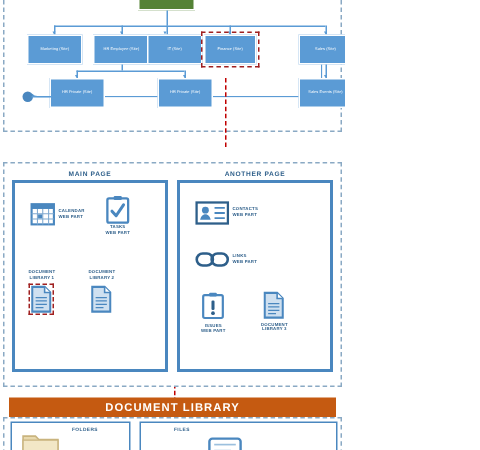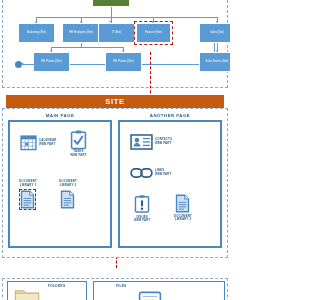--- a/index.html
+++ b/index.html
@@ -220,23 +220,20 @@
 (Site)</span>
     </div>
 
     <div id="bracket-dot"></div>
     <div id="bracket-stem"></div>
   </div>
 
   <div class="redline" style="left:150px; top:52px; height:46px;"></div>
   <div class="redline" style="left:116px; top:256px; height:12px;"></div>
 
-  <div class="banner" id="banner-site">
-    <span>SITE</span>
-  </div>
 
   <div class="dashed-frame" id="sec-site">
 
     <div class="page-col" id="col-main">
       <div class="page-title">MAIN PAGE</div>
       <div class="page-box">
 
         <div class="wp row" style="left:10px; top:12px;">
           <span class="ico">
             <svg width="17" height="17" viewBox="0 0 24 24">
@@ -364,20 +361,23 @@
             </svg>
           </span>
           <span class="wp-label" style="margin-top:1.5px;">DOCUMENT
 LIBRARY 3</span>
         </div>
 
       </div>
     </div>
   </div>
 
+  <div class="banner" id="banner-doclib">
+    <span>DOCUMENT LIBRARY</span>
+  </div>
 
   <div class="dashed-frame" id="sec-doclib">
 
     <div class="dl-panel" id="dl-folders">
       <span class="dl-cap" style="left:40px; top:2px;">FOLDERS</span>
       <span class="ico" style="position:absolute; left:6px; top:5px;">
         <svg width="26" height="18" viewBox="0 0 34 24">
           <path d="M1.5 5 h11 l3 3 h17 v14 h-31 z" fill="#e8d9ae" stroke="#c9b47e" stroke-width="1.4"></path>
           <path d="M1.5 8.5 h31 v13.5 h-31 z" fill="#f2e7c6" stroke="#c9b47e" stroke-width="1.2"></path>
         </svg>

